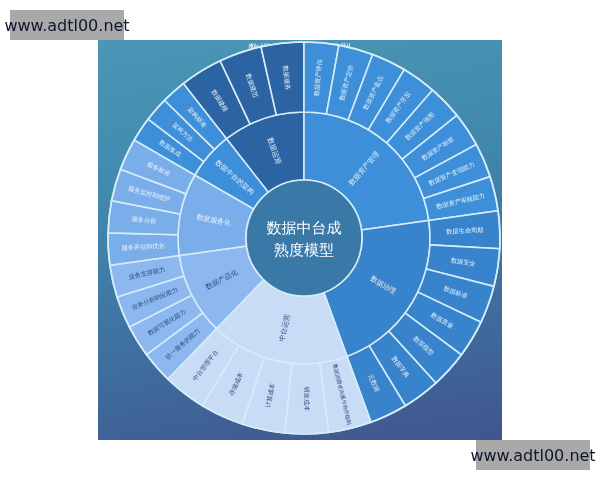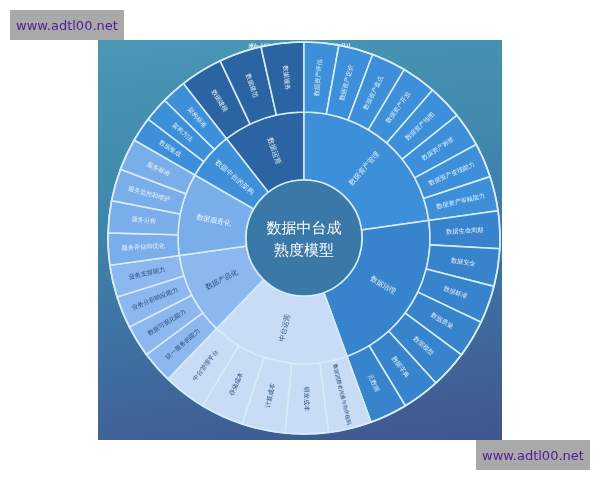--- a/index.html
+++ b/index.html
@@ -1,19 +1,19 @@
 <!DOCTYPE html>
 <html><head>
   <meta charset="utf-8">
   <style>
     html, body { margin: 0; padding: 0; background: #ffffff; }
     body { width: 600px; height: 480px; position: relative; overflow: hidden; font-family: "DejaVu Sans", sans-serif; }
     .watermark {
-      position: absolute; background: #a9a9a9; color: #4c1d95;
-      font-family: "DejaVu Sans", sans-serif; font-size: 13px;
+      position: absolute; background: #a9a9a9; color: #0f172a;
+      font-family: "DejaVu Sans", sans-serif; font-size: 16px;
       display: flex; align-items: center; justify-content: center;
     }
     #wm-top { left: 10px; top: 10px; width: 114px; height: 30px; }
     #wm-bottom { left: 476px; top: 440px; width: 114px; height: 30px; }
     #panel {
       position: absolute; left: 98px; top: 40px; width: 404px; height: 400px;
       background: linear-gradient(170deg, #4a97b6 0%, #4188ad 35%, #3e6e9f 70%, #41558e 100%);
       overflow: hidden;
     }
     #title {

